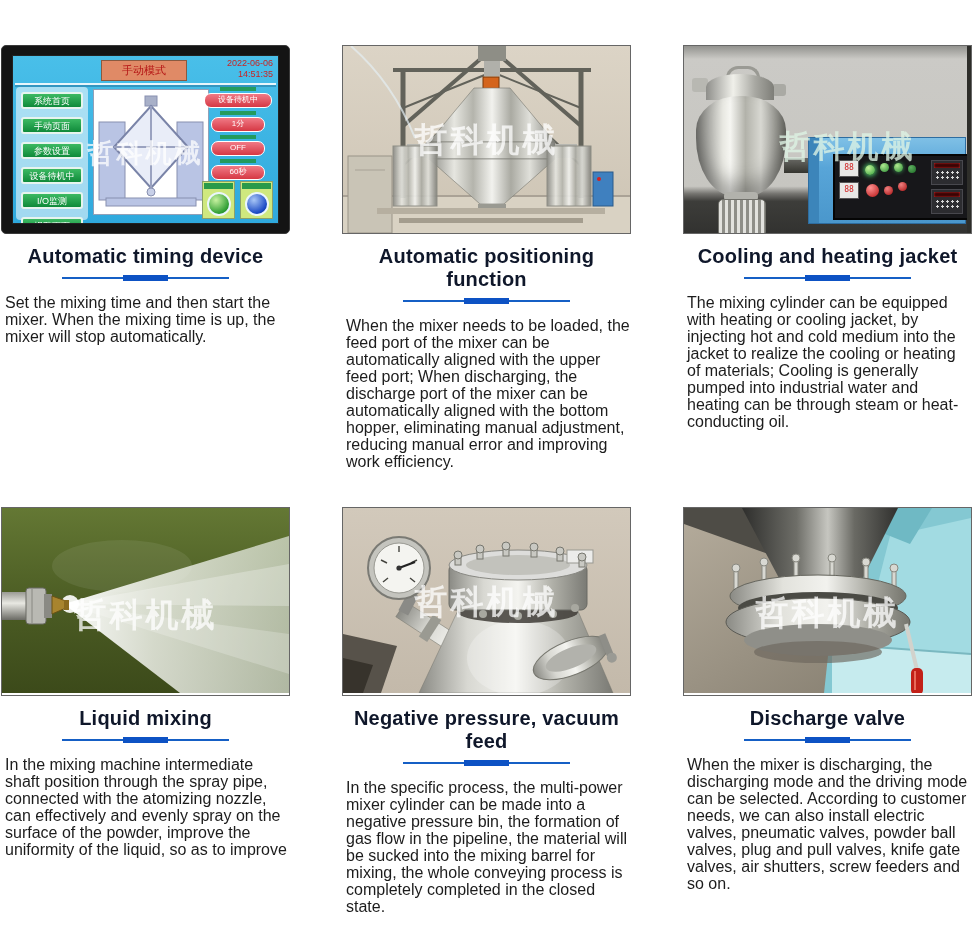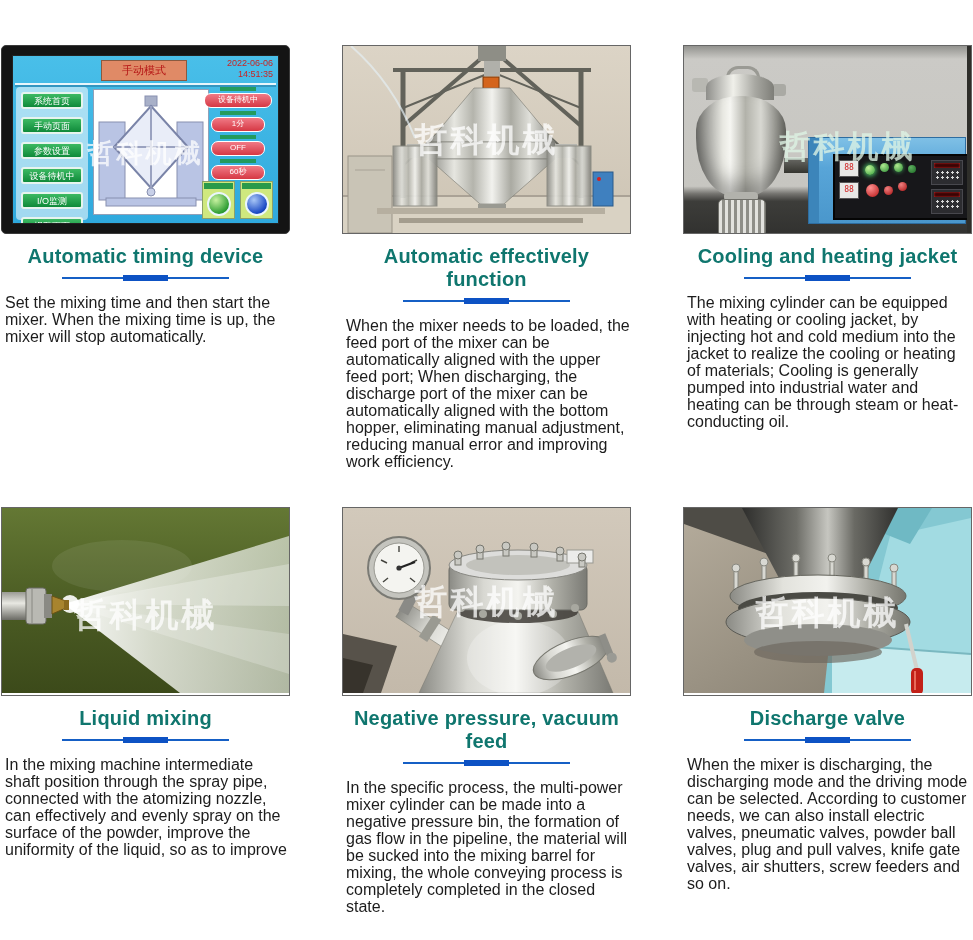--- a/index.html
+++ b/index.html
@@ -2,21 +2,21 @@
 <html><head>
 <meta charset="utf-8">
 <style>
   html,body{margin:0;padding:0;background:#fff;}
   .page{position:relative;width:973px;height:940px;background:#fff;overflow:hidden;
         font-family:"Liberation Sans", sans-serif;}
   .grid{display:grid;grid-template-columns:289px 289px 289px;column-gap:52px;
         padding:45px 0 0 1px;}
   .cell{width:289px;}
   .r1{height:462px;}
-  .title{margin:11px 0 0;text-align:center;color:#0f766e;font-size:20px;font-weight:bold;
+  .title{margin:11px 0 0;text-align:center;color:#0f172a;font-size:20px;font-weight:bold;
          letter-spacing:.2px;}
   .rule{position:relative;width:167px;height:6px;margin:7px auto 0;}
   .rule::before{content:'';position:absolute;left:0;right:0;top:2px;height:2px;background:#155fc5;}
   .thick{position:absolute;left:61px;top:0;width:45px;height:6px;background:#0d52c4;}
   .body{margin:13px 0 0;padding-left:4px;font-size:16px;line-height:17px;color:#1c1c1c;}
 
   .photo{position:relative;width:287px;height:187px;border:1px solid #666;overflow:hidden;}
   .wm{position:absolute;left:50%;top:50%;transform:translate(-50%,-50%);white-space:nowrap;
       font-weight:bold;font-size:33px;letter-spacing:3px;color:rgba(255,255,255,.75);
       pointer-events:none;z-index:9;}
@@ -210,21 +210,21 @@
           <rect x="5" y="110" width="44" height="77" fill="#c9c4b6" stroke="#9a9488"></rect>
           <line x1="12" y1="124" x2="42" y2="124" stroke="#a8a296"></line>
           <rect x="135" y="158" width="28" height="8" fill="#9a9a92"></rect>
           <rect x="34" y="162" width="228" height="6" fill="#b6afa0"></rect>
           <rect x="56" y="172" width="184" height="5" fill="#a49d8e"></rect>
           <rect x="250" y="126" width="20" height="34" fill="#3f80bf" stroke="#2a5a8a"></rect>
           <circle cx="256" cy="133" r="2" fill="#d42222"></circle>
         </svg>
         <div class="wm">哲科机械</div>
       </div>
-      <h2 class="title">Automatic effectively function</h2>
+      <h2 class="title">Automatic positioning function</h2>
       <div class="rule">
           <span class="thick"></span>
         </div>
       <p class="body">When the mixer needs to be loaded, the feed port of the mixer can be automatically aligned with the upper feed port; When discharging, the discharge port of the mixer can be automatically aligned with the bottom hopper, eliminating manual adjustment, reducing manual error and improving work efficiency.</p>
     </section>
 
     <section class="cell r1">
       <div class="photo p3">
         <div class="p3-handle"></div>
         <div class="p3-portL"></div>

